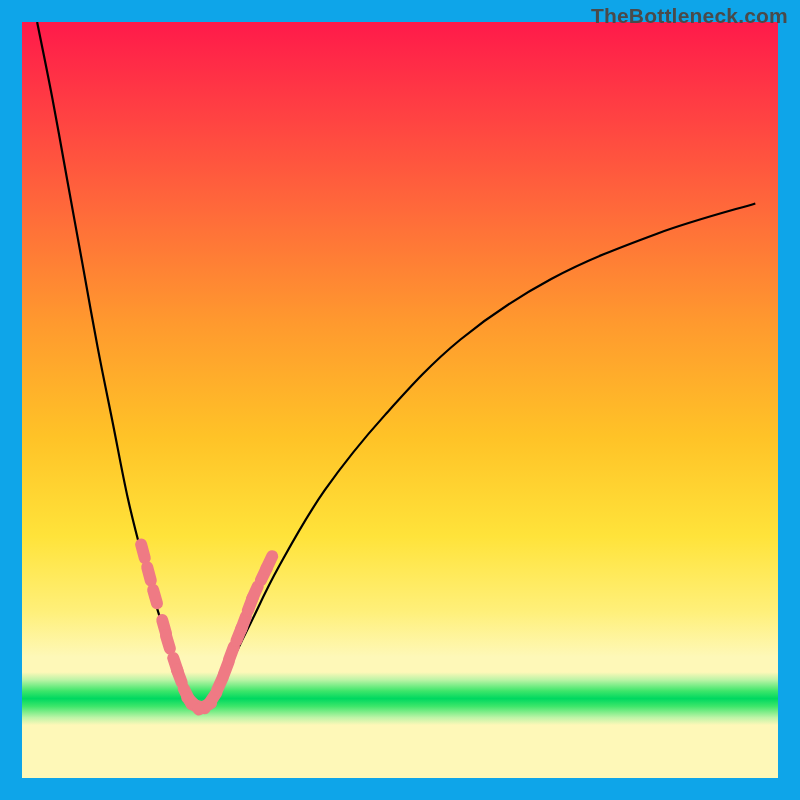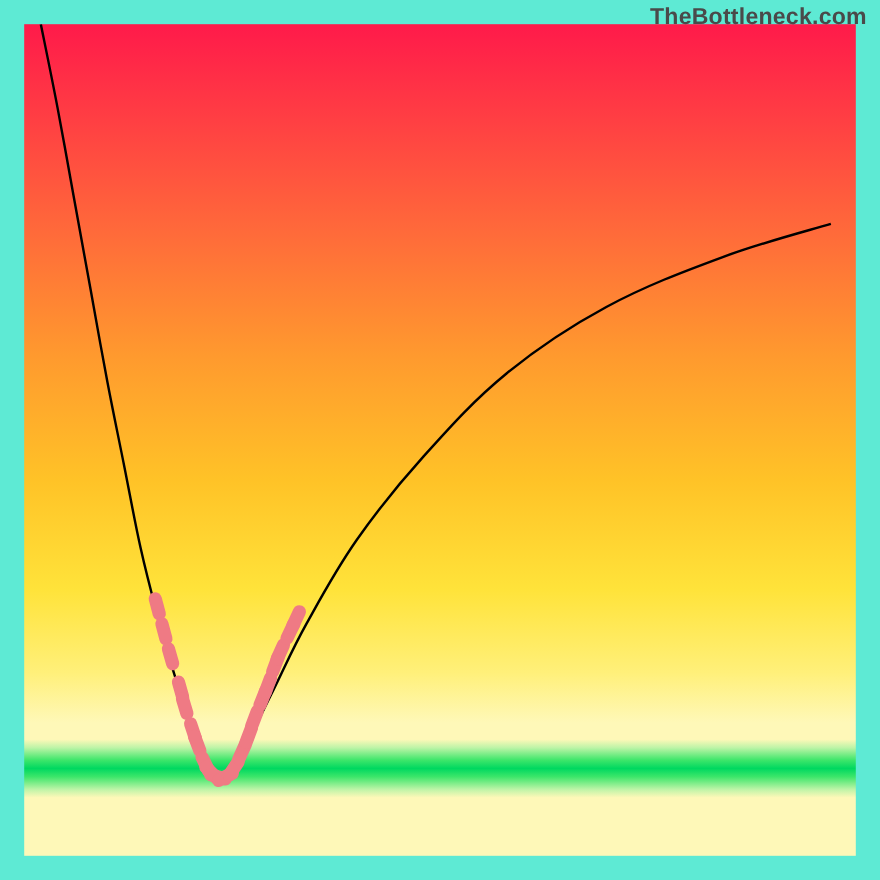--- a/index.html
+++ b/index.html
@@ -10,21 +10,21 @@
     overflow: hidden;
     background: #000;
     font-family: Arial, Helvetica, sans-serif;
   }
   .frame {
     position: absolute;
     top: 0;
     left: 0;
     width: 800px;
     height: 800px;
-    background: #5eead4;
+    background: #0ea5e9;
   }
   .plot-area {
     position: absolute;
     top: 22px;
     left: 22px;
     width: 756px;
     height: 756px;
     
     background: linear-gradient(
       to bottom,

